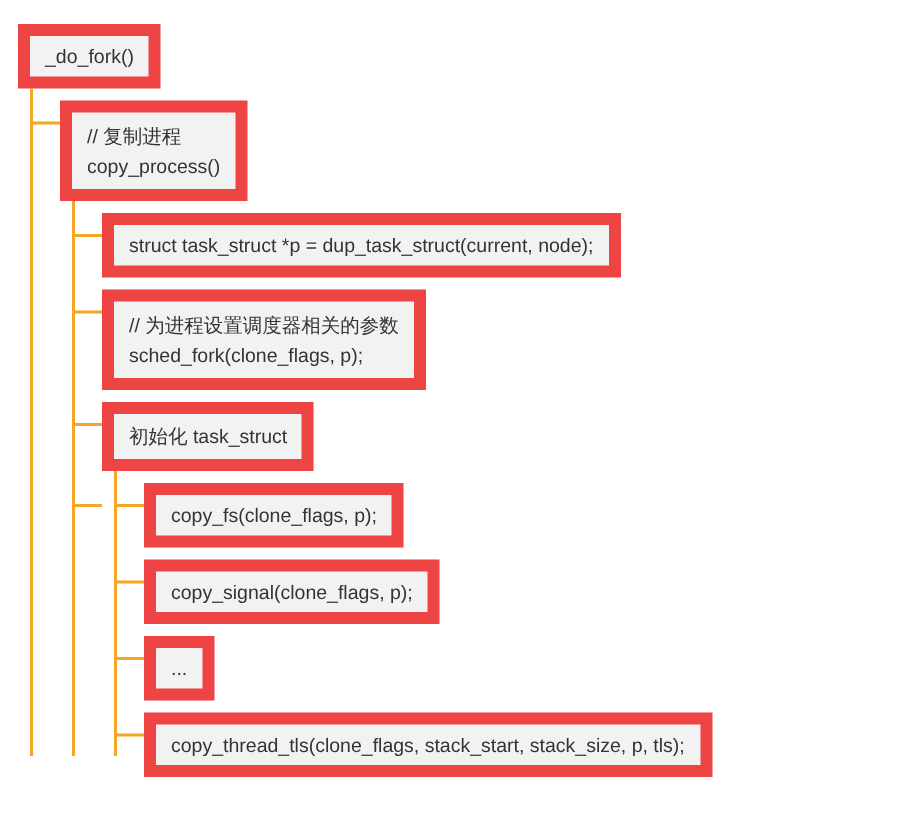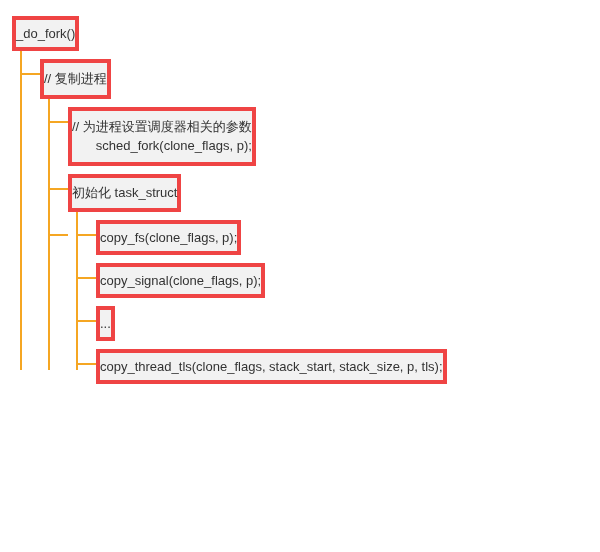--- a/index.html
+++ b/index.html
@@ -10,23 +10,23 @@
     font-family: "Helvetica Neue", Arial, "PingFang SC", "Microsoft YaHei", sans-serif;
     font-size: 13px;
     color: #333;
     width: 600px;
   }
   .node {
     position: relative;
   }
   .box {
     display: inline-block;
-    border: 4px solid #ef4444;
+    border: 8px solid #ef4444;
     background: #f2f2f2;
-    padding: 6px 0;
+    padding: 6px 10px;
     margin: 4px 0;
     font-size: 13px;
     position: relative;
   }
   .children {
     position: relative;
     margin-left: 28px;
     padding-left: 0;
   }
   .children::before {
@@ -45,40 +45,45 @@
     content: "";
     position: absolute;
     left: -20px;
     top: 18px;
     width: 20px;
     height: 2px;
     background: #f5a623;
   }
   .box-multi {
     line-height: 1.5;
-    text-align: right;
   }
 </style>
 </head>
 <body>
 
 <div class="node">
   <div class="box">
     <span>_do_fork()</span>
   </div>
   <div class="children">
 
     <div class="child">
       <div class="box box-multi">
         <span>// 复制进程</span><br>
+        <span>copy_process()</span>
       </div>
 
       <div class="children">
 
 
+        <div class="child">
+          <div class="box">
+            <span>struct task_struct *p = dup_task_struct(current, node);</span>
+          </div>
+        </div>
 
         <div class="child">
           <div class="box box-multi">
             <span>// 为进程设置调度器相关的参数</span><br>
             <span>sched_fork(clone_flags, p);</span>
           </div>
         </div>
 
         <div class="child">
           <div class="box">

